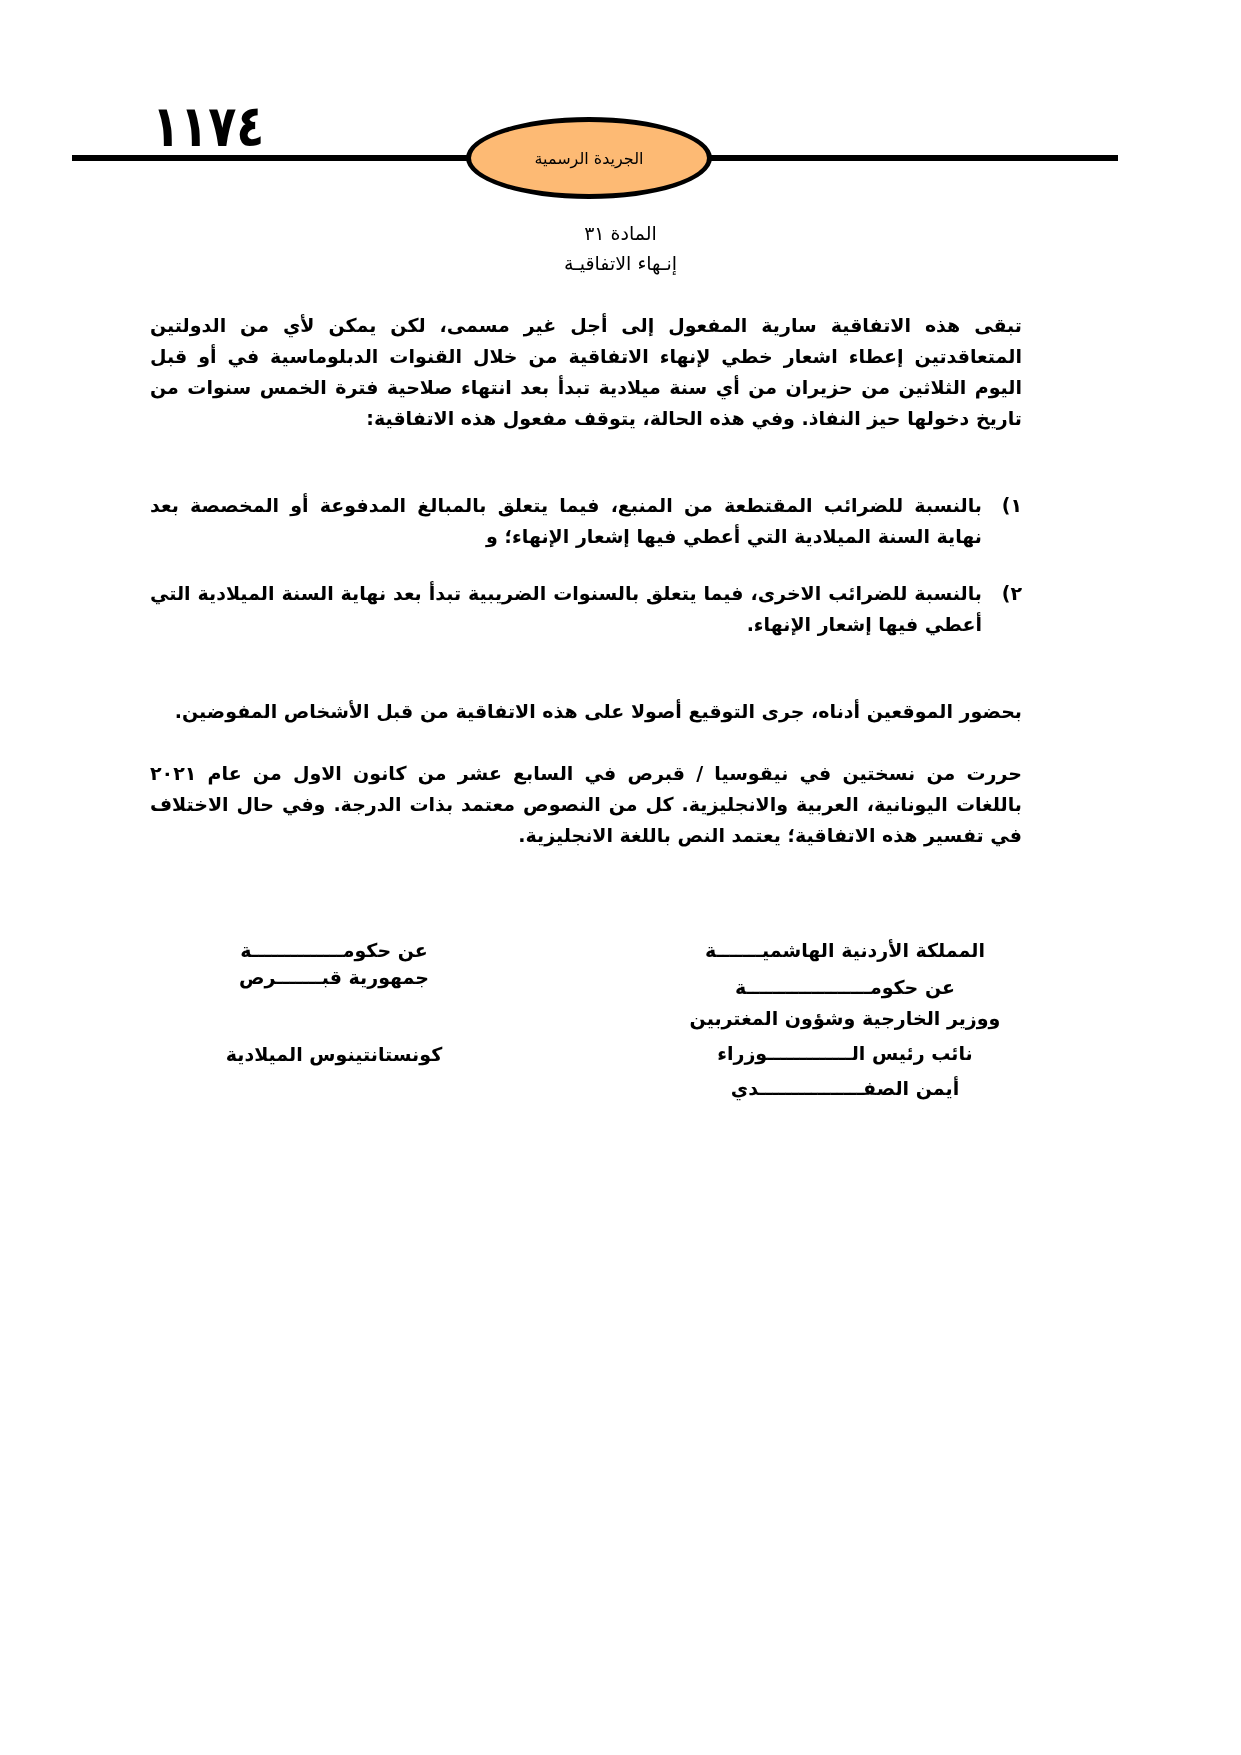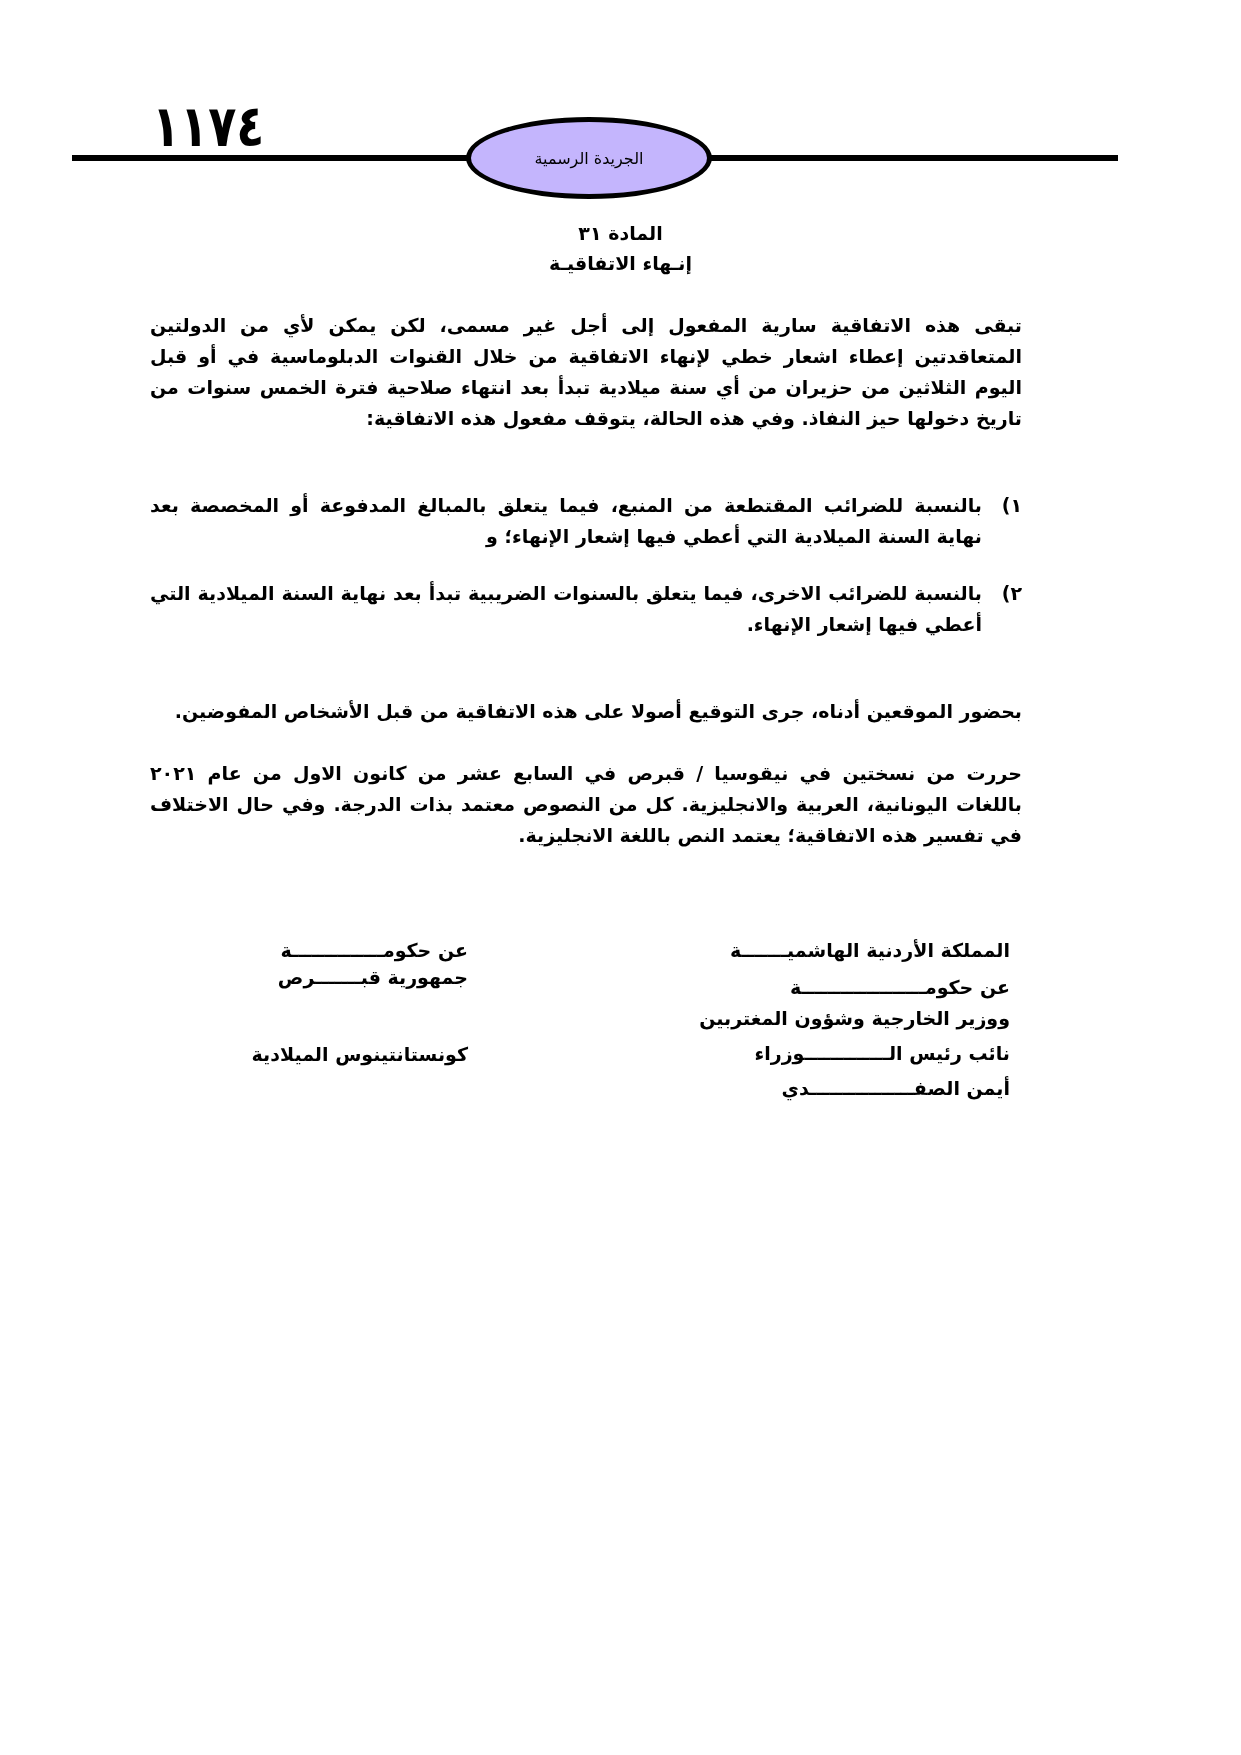--- a/index.html
+++ b/index.html
@@ -36,38 +36,38 @@
       background: #000;
     }
     .header-oval {
       position: absolute;
       left: 466px;
       top: 117px;
       width: 236px;
       height: 72px;
       border: 5px solid #000;
       border-radius: 50%;
-      background: #c4b5fd;
+      background: #fdba74;
       display: flex;
       align-items: center;
       justify-content: center;
     }
     .header-oval span {
       font-size: 16px;
       direction: rtl;
       font-family: "DejaVu Sans", sans-serif;
     }
     .article-title {
       position: absolute;
       left: 0;
       width: 1241px;
       top: 218px;
       text-align: center;
       direction: rtl;
-      font-weight: bold;
+      font-weight: normal;
       font-size: 19px;
       line-height: 30px;
     }
     .content {
       position: absolute;
       left: 150px;
       width: 872px;
       direction: rtl;
       font-weight: bold;
       font-size: 19px;
@@ -103,21 +103,21 @@
     .list-1 { top: 490px; }
     .para-witness { top: 696px; }
     .para-done { top: 758px; }
 
     .sig-col {
       position: absolute;
       direction: rtl;
       font-weight: bold;
       font-size: 19px;
       line-height: 35px;
-      text-align: right;
+      text-align: center;
     }
     .sig-right { left: 680px; width: 330px; top: 937px; }
     .sig-left  { left: 200px; width: 268px; top: 937px; }
     .sig-line { white-space: nowrap; }
     .sig-gap { height: 36px; }
     .sig-name-left { margin-top: 0; }
   </style>
 </head>
 <body>
 

